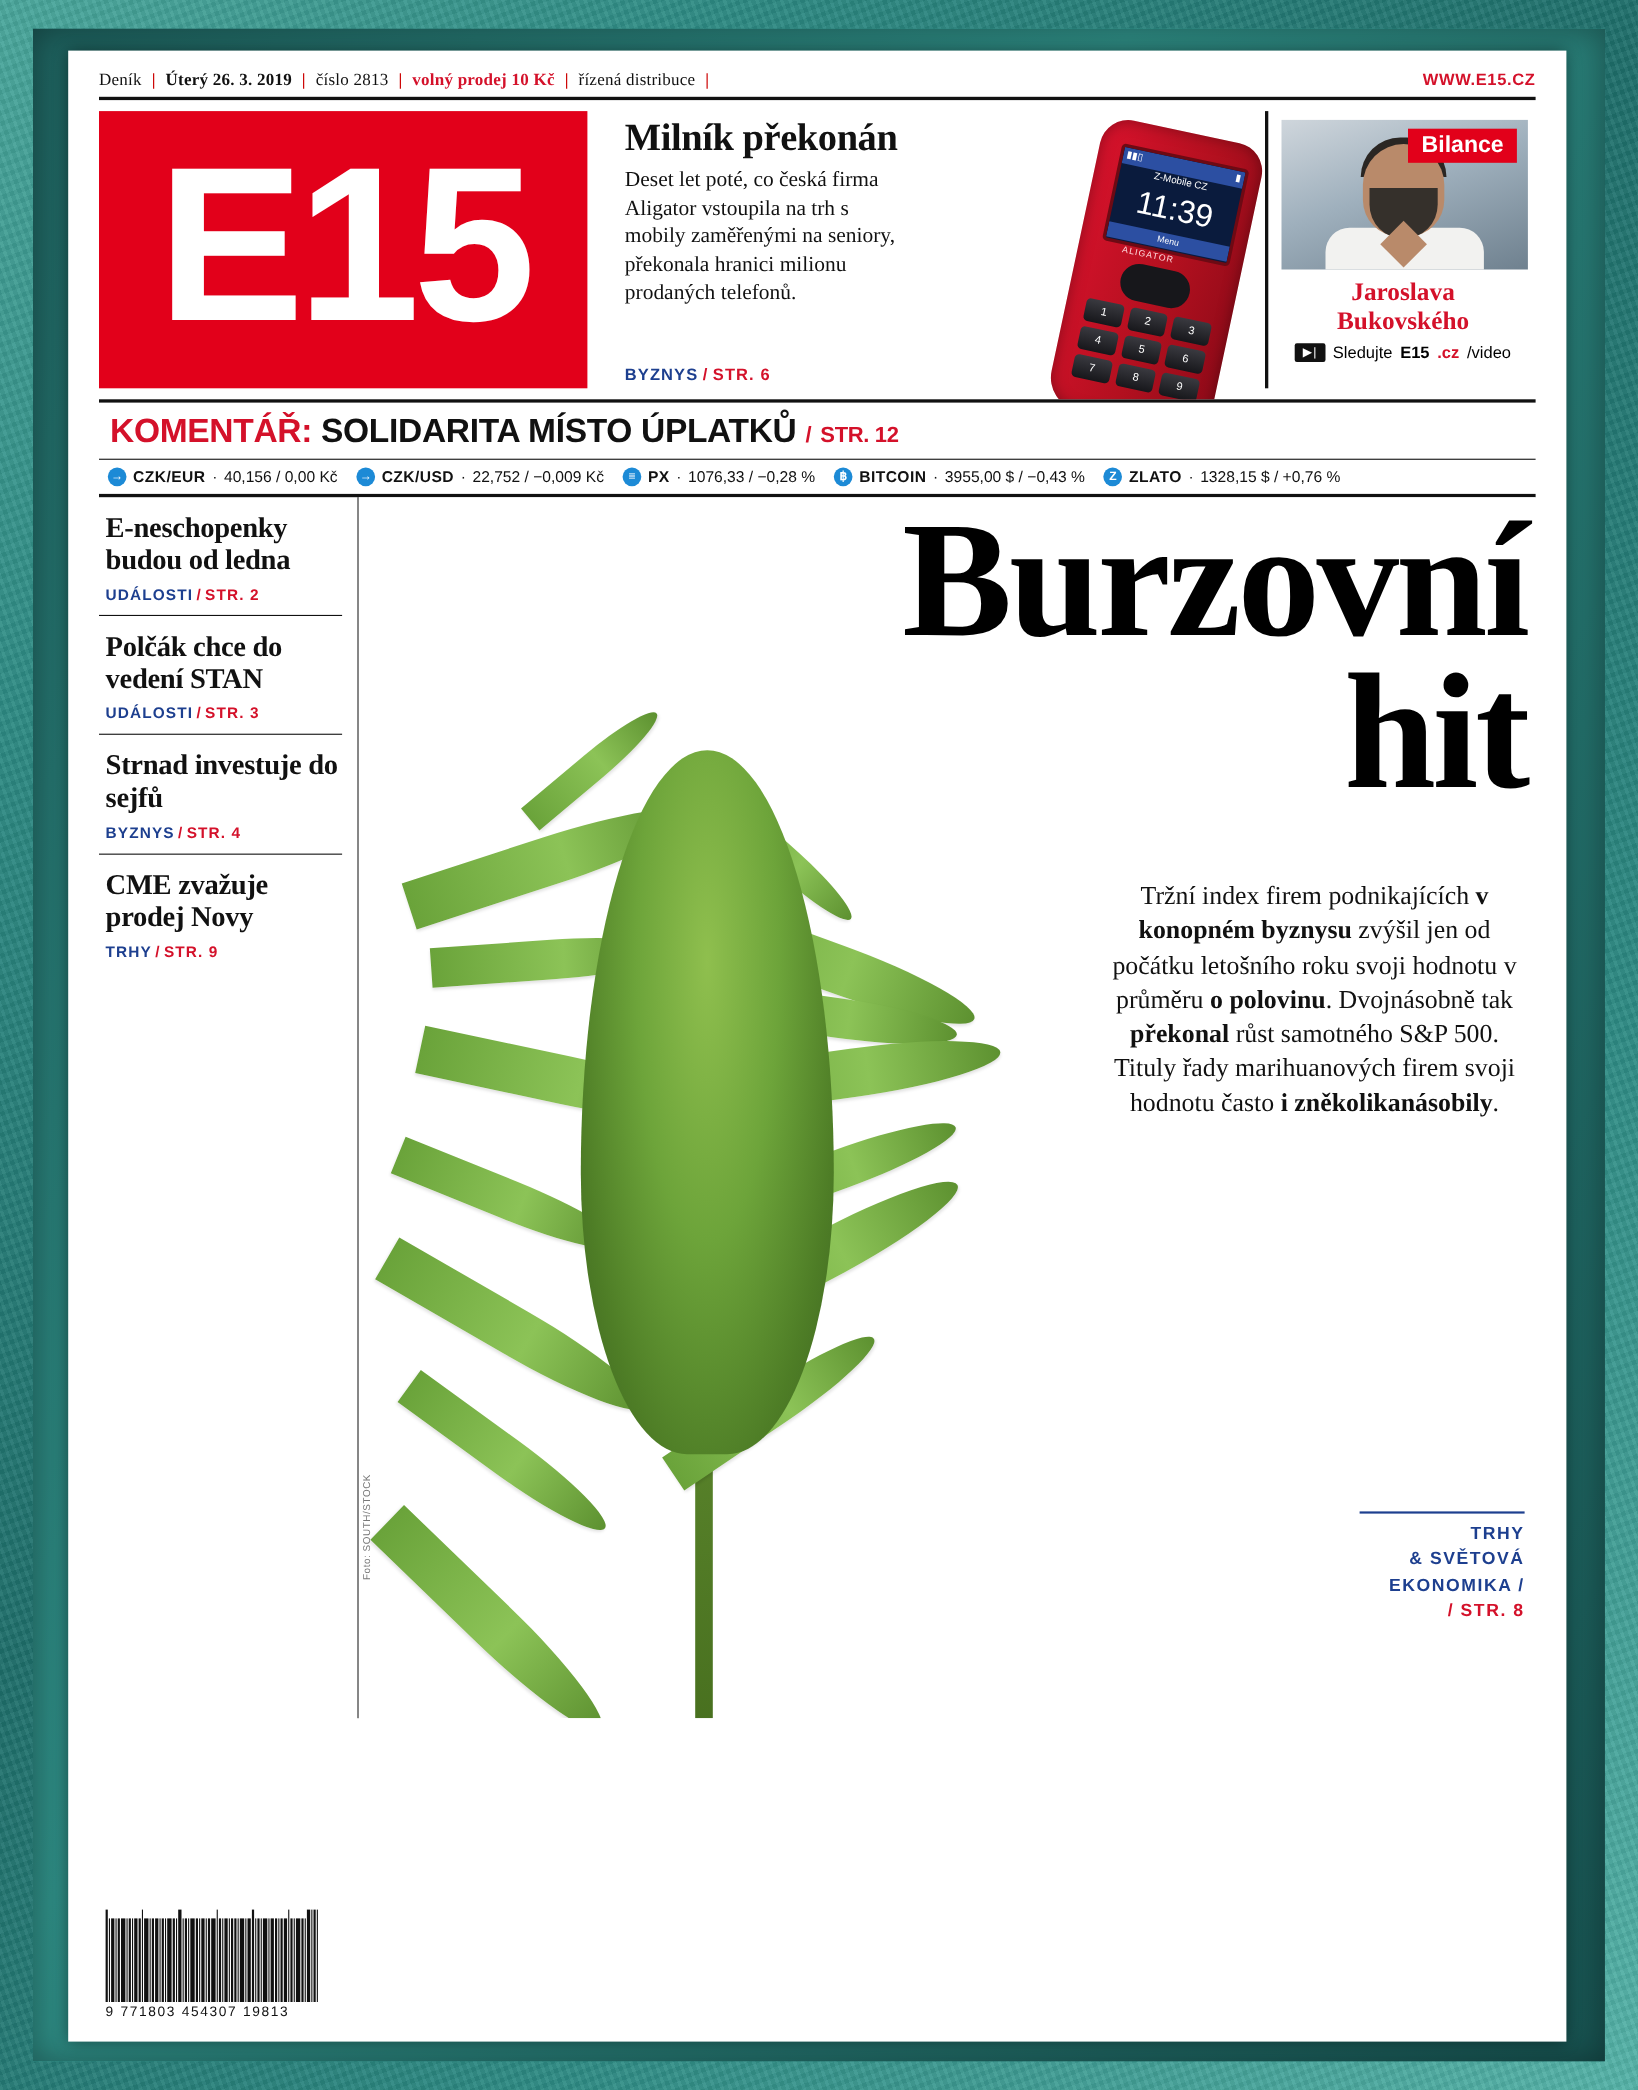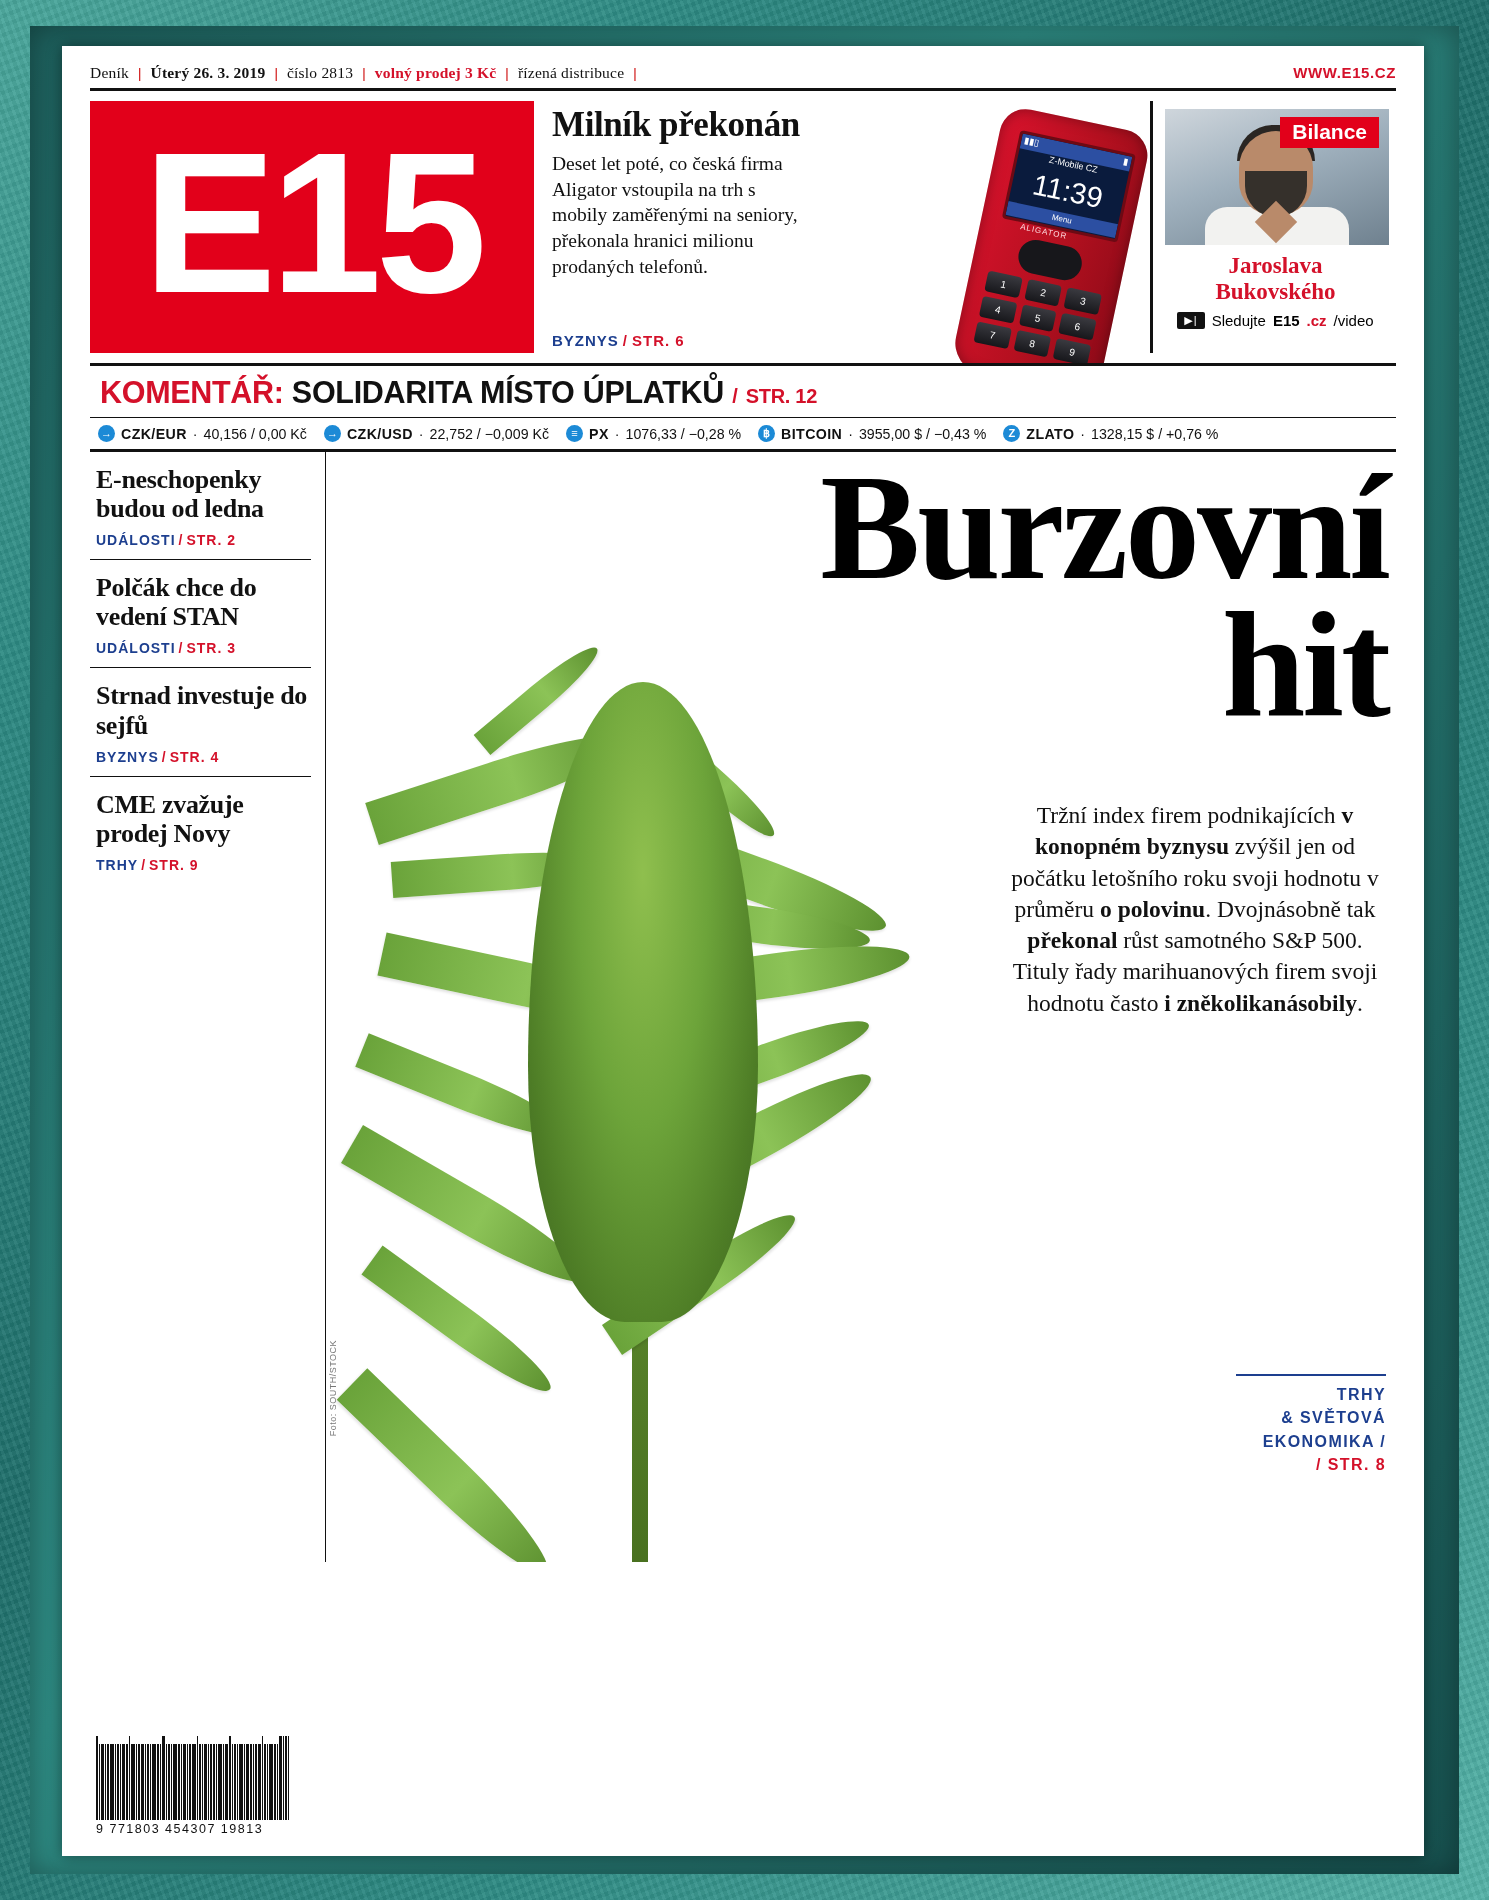--- a/index.html
+++ b/index.html
@@ -96,20 +96,21 @@
     font-weight: 700;
     font-size: 200px;
     letter-spacing: -6px;
     line-height: 1;
   }
   .teaser {
     flex: 1;
     padding: 14px 20px 8px 18px;
     position: relative;
     overflow: hidden;
+    margin-left: 16px;
   }
   .teaser h2 {
     margin: 0 0 6px 0;
     font-size: 35px;
     font-weight: 700;
     letter-spacing: -.4px;
     color: #111;
   }
   .teaser p {
     margin: 0;
@@ -492,21 +493,21 @@
 <div class="page">
  <div class="inner">
 
   <div class="meta-bar">
     <span>Deník</span>
     <span class="sep">|</span>
     <span class="bold">Úterý 26. 3. 2019</span>
     <span class="sep">|</span>
     <span>číslo 2813</span>
     <span class="sep">|</span>
-    <span class="red">volný prodej 3 Kč</span>
+    <span class="red">volný prodej 10 Kč</span>
     <span class="sep">|</span>
     <span>řízená distribuce</span>
     <span class="sep">|</span>
     <span class="meta-right">WWW.E15.CZ</span>
   </div>
   <div class="rule-thick"></div>
 
   <div class="masthead-row">
 
     <div class="logo-box">

